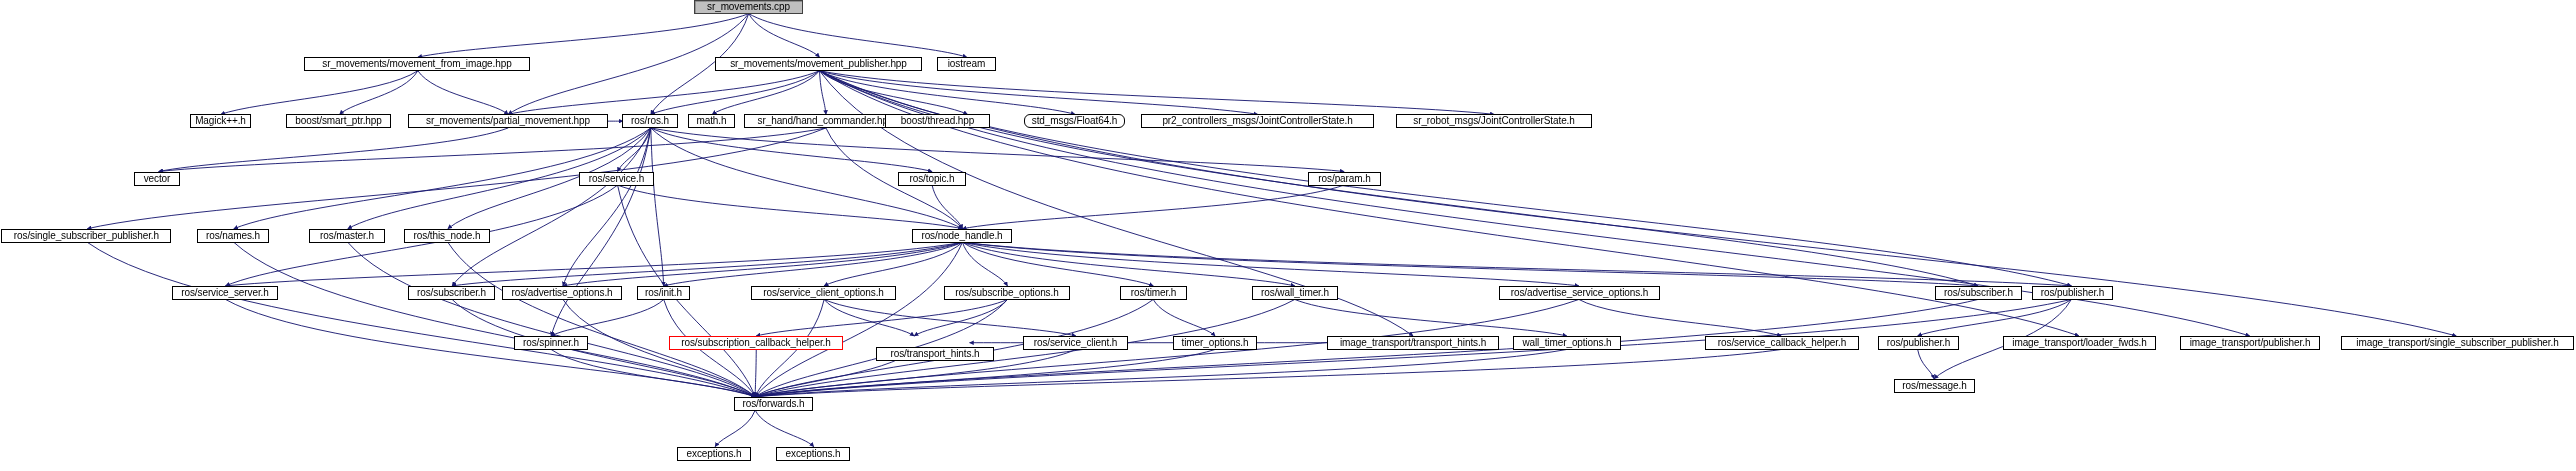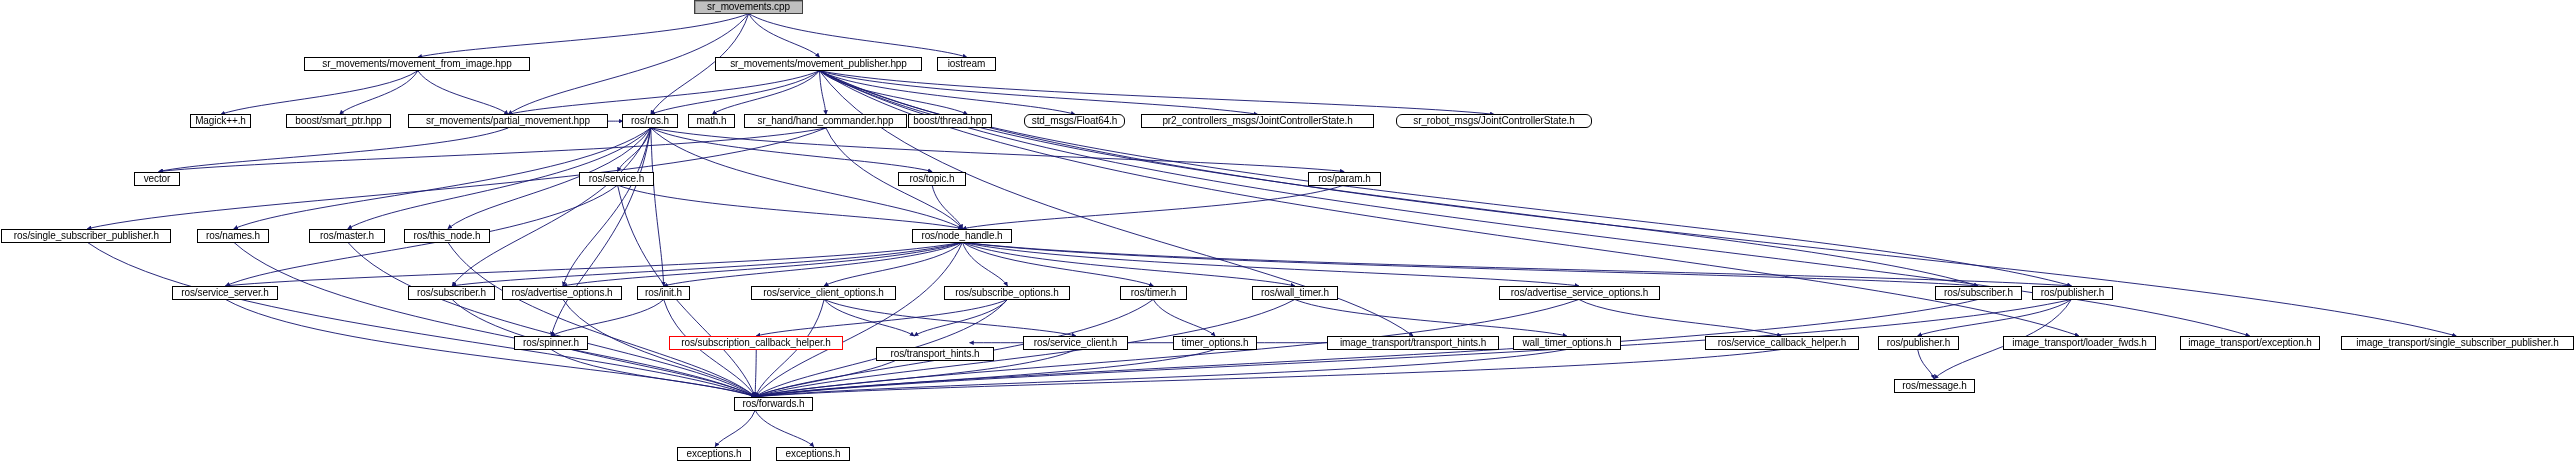--- a/index.html
+++ b/index.html
@@ -145,24 +145,24 @@
       <div class="node root" style="left: 694px; top: 0px; width: 109px;">sr_movements.cpp</div>
       <div class="node" style="left: 304px; top: 57px; width: 226px;">sr_movements/movement_from_image.hpp</div>
       <div class="node" style="left: 715px; top: 57px; width: 207px;">sr_movements/movement_publisher.hpp</div>
       <div class="node" style="left: 937px; top: 57px; width: 59px;">iostream</div>
       <div class="node" style="left: 190px; top: 114px; width: 61px;">Magick++.h</div>
       <div class="node" style="left: 286px; top: 114px; width: 105px;">boost/smart_ptr.hpp</div>
       <div class="node" style="left: 408px; top: 114px; width: 200px;">sr_movements/partial_movement.hpp</div>
       <div class="node" style="left: 622px; top: 114px; width: 56px;">ros/ros.h</div>
       <div class="node" style="left: 688px; top: 114px; width: 47px;">math.h</div>
       <div class="node" style="left: 744px; top: 114px; width: 163px;">sr_hand/hand_commander.hpp</div>
-      <div class="node" style="left: 908px; top: 114px; width: 84px;">boost/thread.hpp</div>
+      <div class="node" style="left: 885px; top: 114px; width: 105px;">boost/thread.hpp</div>
       <div class="node" style="left: 1024px; top: 114px; width: 101px; border-radius: 6px;">std_msgs/Float64.h</div>
       <div class="node" style="left: 1141px; top: 114px; width: 233px;">pr2_controllers_msgs/JointControllerState.h</div>
-      <div class="node" style="left: 1396px; top: 114px; width: 196px; border-radius: 6px;">sr_robot_msgs/JointControllerState.h</div>
+      <div class="node" style="left: 1396px; top: 114px; width: 196px;">sr_robot_msgs/JointControllerState.h</div>
       <div class="node" style="left: 134px; top: 172px; width: 46px;">vector</div>
       <div class="node" style="left: 579px; top: 172px; width: 75px; text-align: center;">ros/service.h</div>
       <div class="node" style="left: 898px; top: 172px; width: 68px;">ros/topic.h</div>
       <div class="node" style="left: 1308px; top: 172px; width: 73px;">ros/param.h</div>
       <div class="node" style="left: 1.4px; top: 229px; width: 170px;">ros/single_subscriber_publisher.h</div>
       <div class="node" style="left: 197px; top: 229px; width: 72px;">ros/names.h</div>
       <div class="node" style="left: 309px; top: 229px; width: 76px;">ros/master.h</div>
       <div class="node" style="left: 404px; top: 229px; width: 86px;">ros/this_node.h</div>
       <div class="node" style="left: 912px; top: 229px; width: 100px;">ros/node_handle.h</div>
       <div class="node" style="left: 172px; top: 286px; width: 106px;">ros/service_server.h</div>
@@ -179,21 +179,21 @@
       <div class="node" style="left: 514px; top: 336px; width: 74px;">ros/spinner.h</div>
       <div class="node missing" style="left: 669px; top: 336px; width: 174px;">ros/subscription_callback_helper.h</div>
       <div class="node" style="left: 858px; top: 347px; width: 118px; margin-left: 18px;">ros/transport_hints.h</div>
       <div class="node" style="left: 1023px; top: 336px; width: 105px;">ros/service_client.h</div>
       <div class="node" style="left: 1173px; top: 336px; width: 84px;">timer_options.h</div>
       <div class="node" style="left: 1327px; top: 336px; width: 172px;">image_transport/transport_hints.h</div>
       <div class="node" style="left: 1513px; top: 336px; width: 108px;">wall_timer_options.h</div>
       <div class="node" style="left: 1705px; top: 336px; width: 154px;">ros/service_callback_helper.h</div>
       <div class="node" style="left: 1878px; top: 336px; width: 81px;">ros/publisher.h</div>
       <div class="node" style="left: 2003px; top: 336px; width: 153px;">image_transport/loader_fwds.h</div>
-      <div class="node" style="left: 2180px; top: 336px; width: 140px;">image_transport/exception.h</div>
+      <div class="node" style="left: 2180px; top: 336px; width: 140px;">image_transport/publisher.h</div>
       <div class="node" style="left: 2341px; top: 336px; width: 233px;">image_transport/single_subscriber_publisher.h</div>
       <div class="node" style="left: 734px; top: 397px; width: 79px;">ros/forwards.h</div>
       <div class="node" style="left: 1894px; top: 379px; width: 81px;">ros/message.h</div>
       <div class="node" style="left: 677px; top: 447px; width: 74px;">exceptions.h</div>
       <div class="node" style="left: 776px; top: 447px; width: 74px;">exceptions.h</div>
     </div>
 </div>
 
 
 </body></html>

